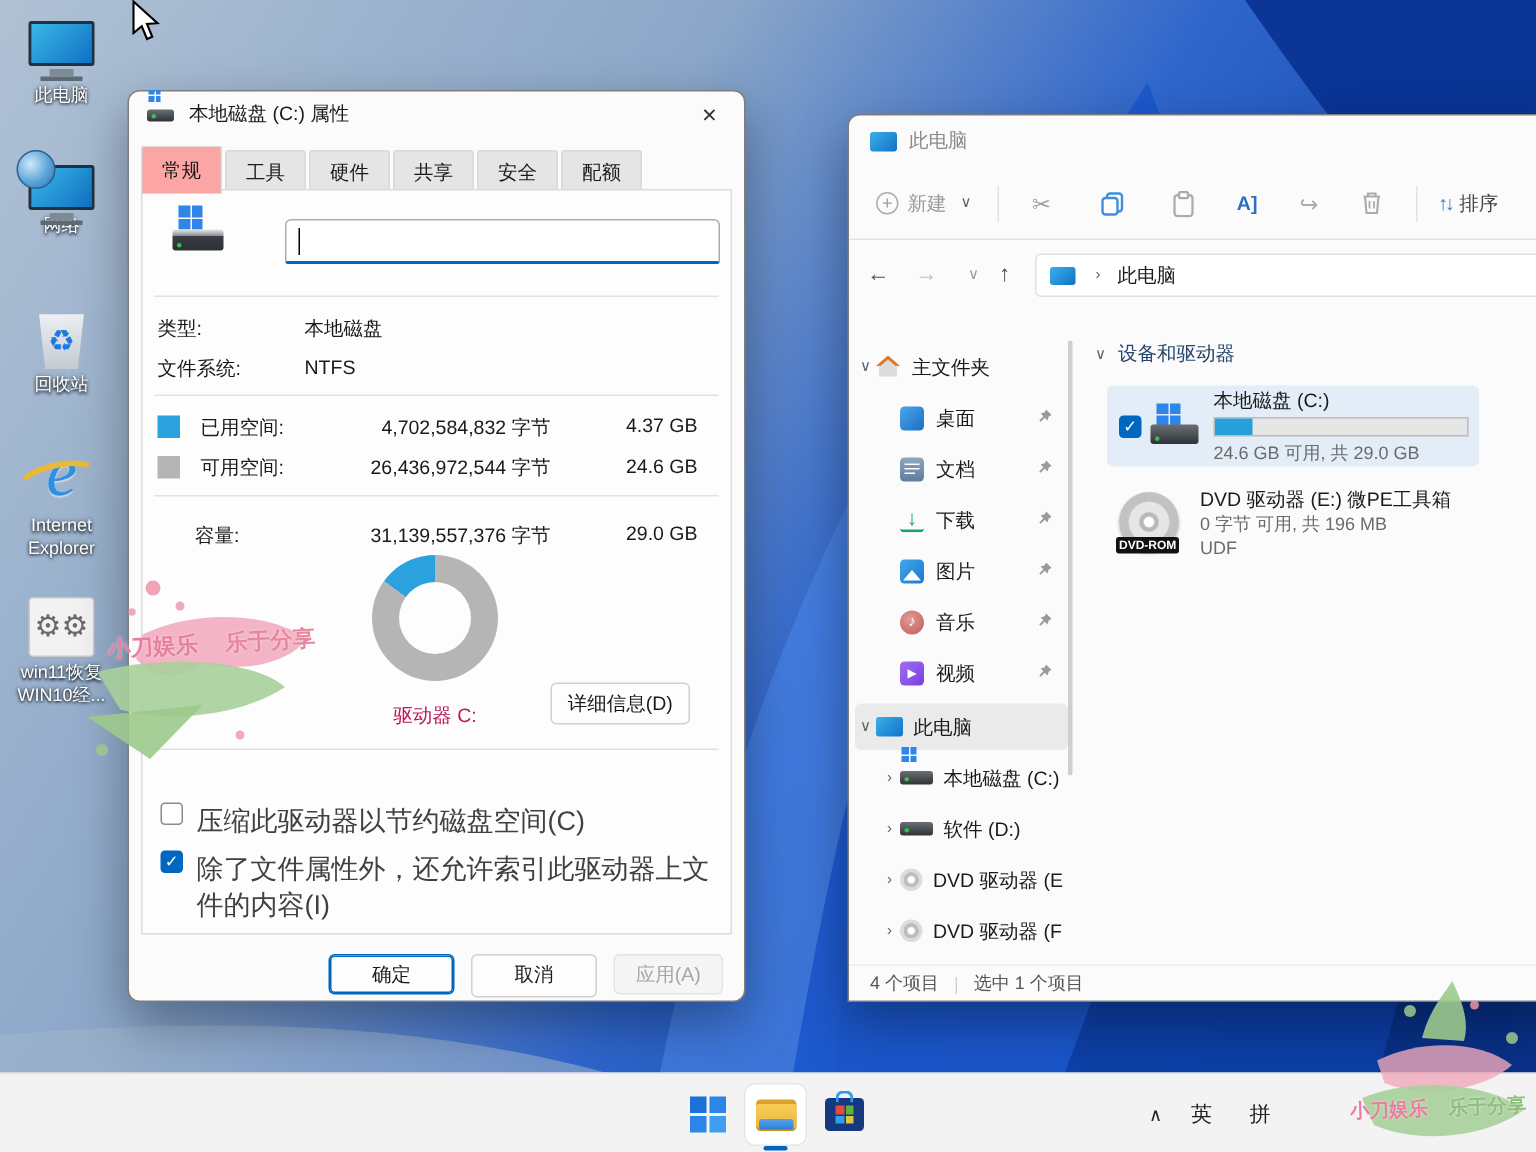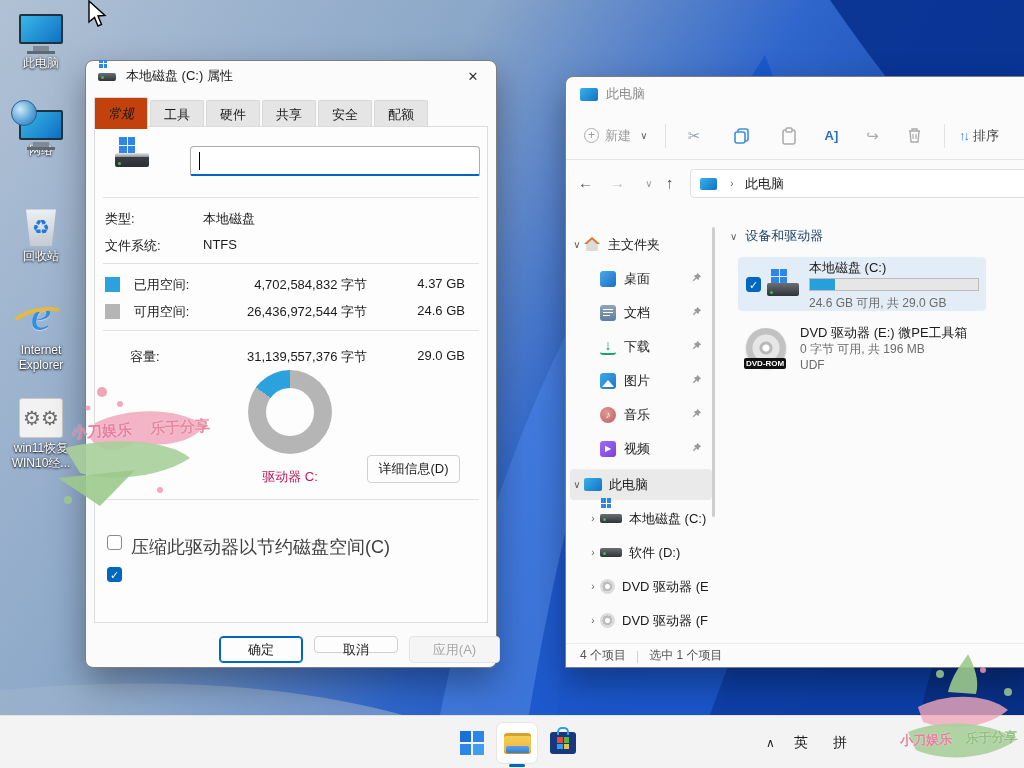--- a/index.html
+++ b/index.html
@@ -23,21 +23,21 @@
 
   
   .win { position:absolute; background:#fbfbfb; border:1px solid #7e7e7e; border-radius:8px; box-shadow:0 14px 34px rgba(0,0,0,.35); }
   .hairline { position:absolute; left:0; right:0; height:1px; background:#e5e5e5; }
 
   
   .dlg-title { position:absolute; top:0; left:0; right:0; height:30px; display:flex; align-items:center; padding-left:12px; font-size:13px; color:#1a1a1a; }
   .dlg-close { position:absolute; top:4px; right:6px; width:34px; height:24px; text-align:center; line-height:24px; font-size:13px; color:#333; border-radius:4px; }
   .tabs { position:absolute; top:39px; left:8px; display:flex; gap:2px; }
   .tab { font-size:13px; color:#1a1a1a; padding:5px 13px; border:1px solid #d9d9d9; border-bottom:none; background:#e5e5e5; border-radius:2px 2px 0 0; }
-  .tab.active { background:#c2410c; padding-top:7px; margin-top:-3px; position:relative; z-index:2;font-style:italic; }
+  .tab.active { background:#fca5a5; padding-top:7px; margin-top:-3px; position:relative; z-index:2; }
   .tabpage { position:absolute; left:8px; right:8px; top:65px; height:497px; background:#fdfdfd; border:1px solid #dcdcdc; }
   .drow { position:absolute; left:10px; right:14px; font-size:13px; color:#1a1a1a; }
   .dval-bytes { position:absolute; right:106px;margin-left:20px; }
   .dval-size { position:absolute; right:8px; }
   .swatch { display:inline-block; width:15px; height:15px; vertical-align:-3px; margin-right:10px; }
   .sep { position:absolute; left:8px; right:8px; height:1px; background:#e2e2e2; }
   .winlogo { display:grid; grid-template-columns:1fr 1fr; grid-template-rows:1fr 1fr; gap:1px; }
   .winlogo span { background:#2f86e8; }
   .drivebar { background:linear-gradient(#6a6f74,#2f3338); border-radius:2px; position:relative; }
   .drivebar i { position:absolute; left:3px; bottom:2px; width:3px; height:3px; border-radius:50%; background:#35c24a; }
@@ -408,25 +408,26 @@
       </div>
       <div class="abs" style="left:135px;top:341px;width:120px;text-align:center;font-size:13px;color:#be185d;">驱动器 C:</div>
       <div class="btn" style="left:272px;top:328px;width:93px;height:28px;line-height:26px;">详细信息(D)</div>
 
       <div class="sep" style="top:372px"></div>
 
       <span class="cb" style="left:12px;top:408px"></span>
       <span class="cb-label" style="left:36px;top:408px">压缩此驱动器以节约磁盘空间(C)</span>
 
       <span class="cb checked" style="left:12px;top:440px">✓</span>
+      <span class="cb-label" style="left:36px;top:440px">除了文件属性外，还允许索引此驱动器上文件的内容(I)</span>
     </div>
 
     <div class="btn default" style="left:133px;top:575px;width:84px;height:27px;line-height:25px;">确定</div>
-    <div class="btn" style="left:228px;top:575px;width:84px;height:17px;line-height:25px;">取消</div>
-    <div class="btn disabled" style="left:323px;top:575px;width:91px;height:27px;line-height:25px;">应用(A)</div>
+    <div class="btn" style="left:228px;top:575px;width:84px;height:29px;line-height:25px;">取消</div>
+    <div class="btn disabled" style="left:323px;top:575px;width:73px;height:27px;line-height:25px;">应用(A)</div>
   </div>
 
   <div class="taskbar">
     <div class="tb-ic" style="left:452px">
       <span class="winlogo" style="width:24px;height:24px;gap:2px;">
           <span style="background:#1a72d8"></span>
           <span style="background:#2b86e8"></span>
           <span style="background:#2b86e8"></span>
           <span style="background:#3f9ef0"></span>
         </span>

